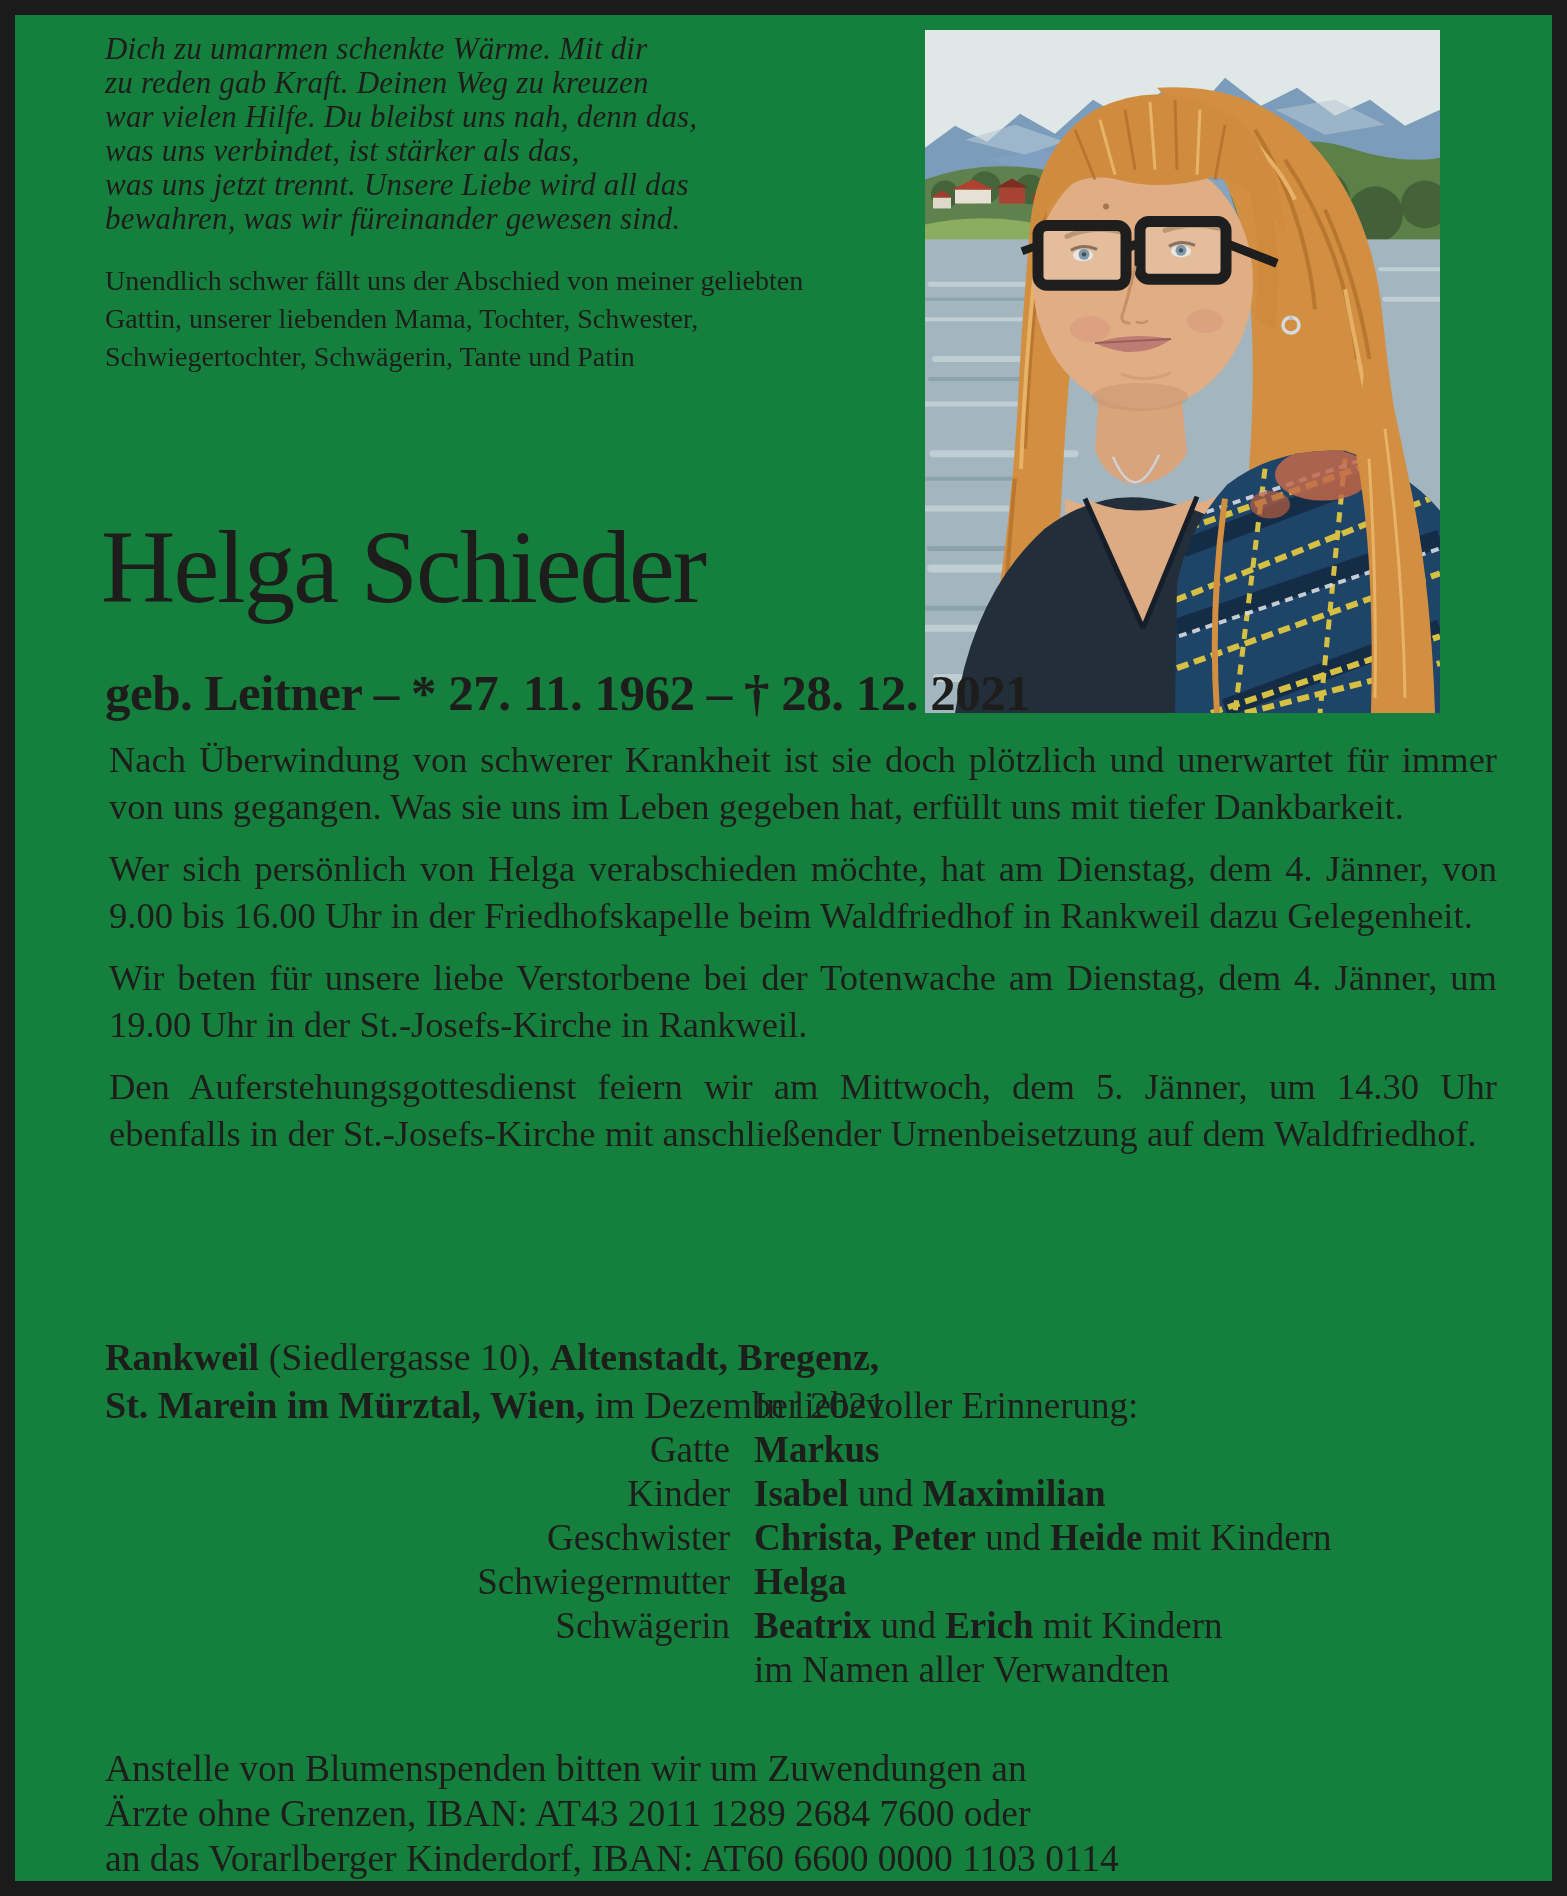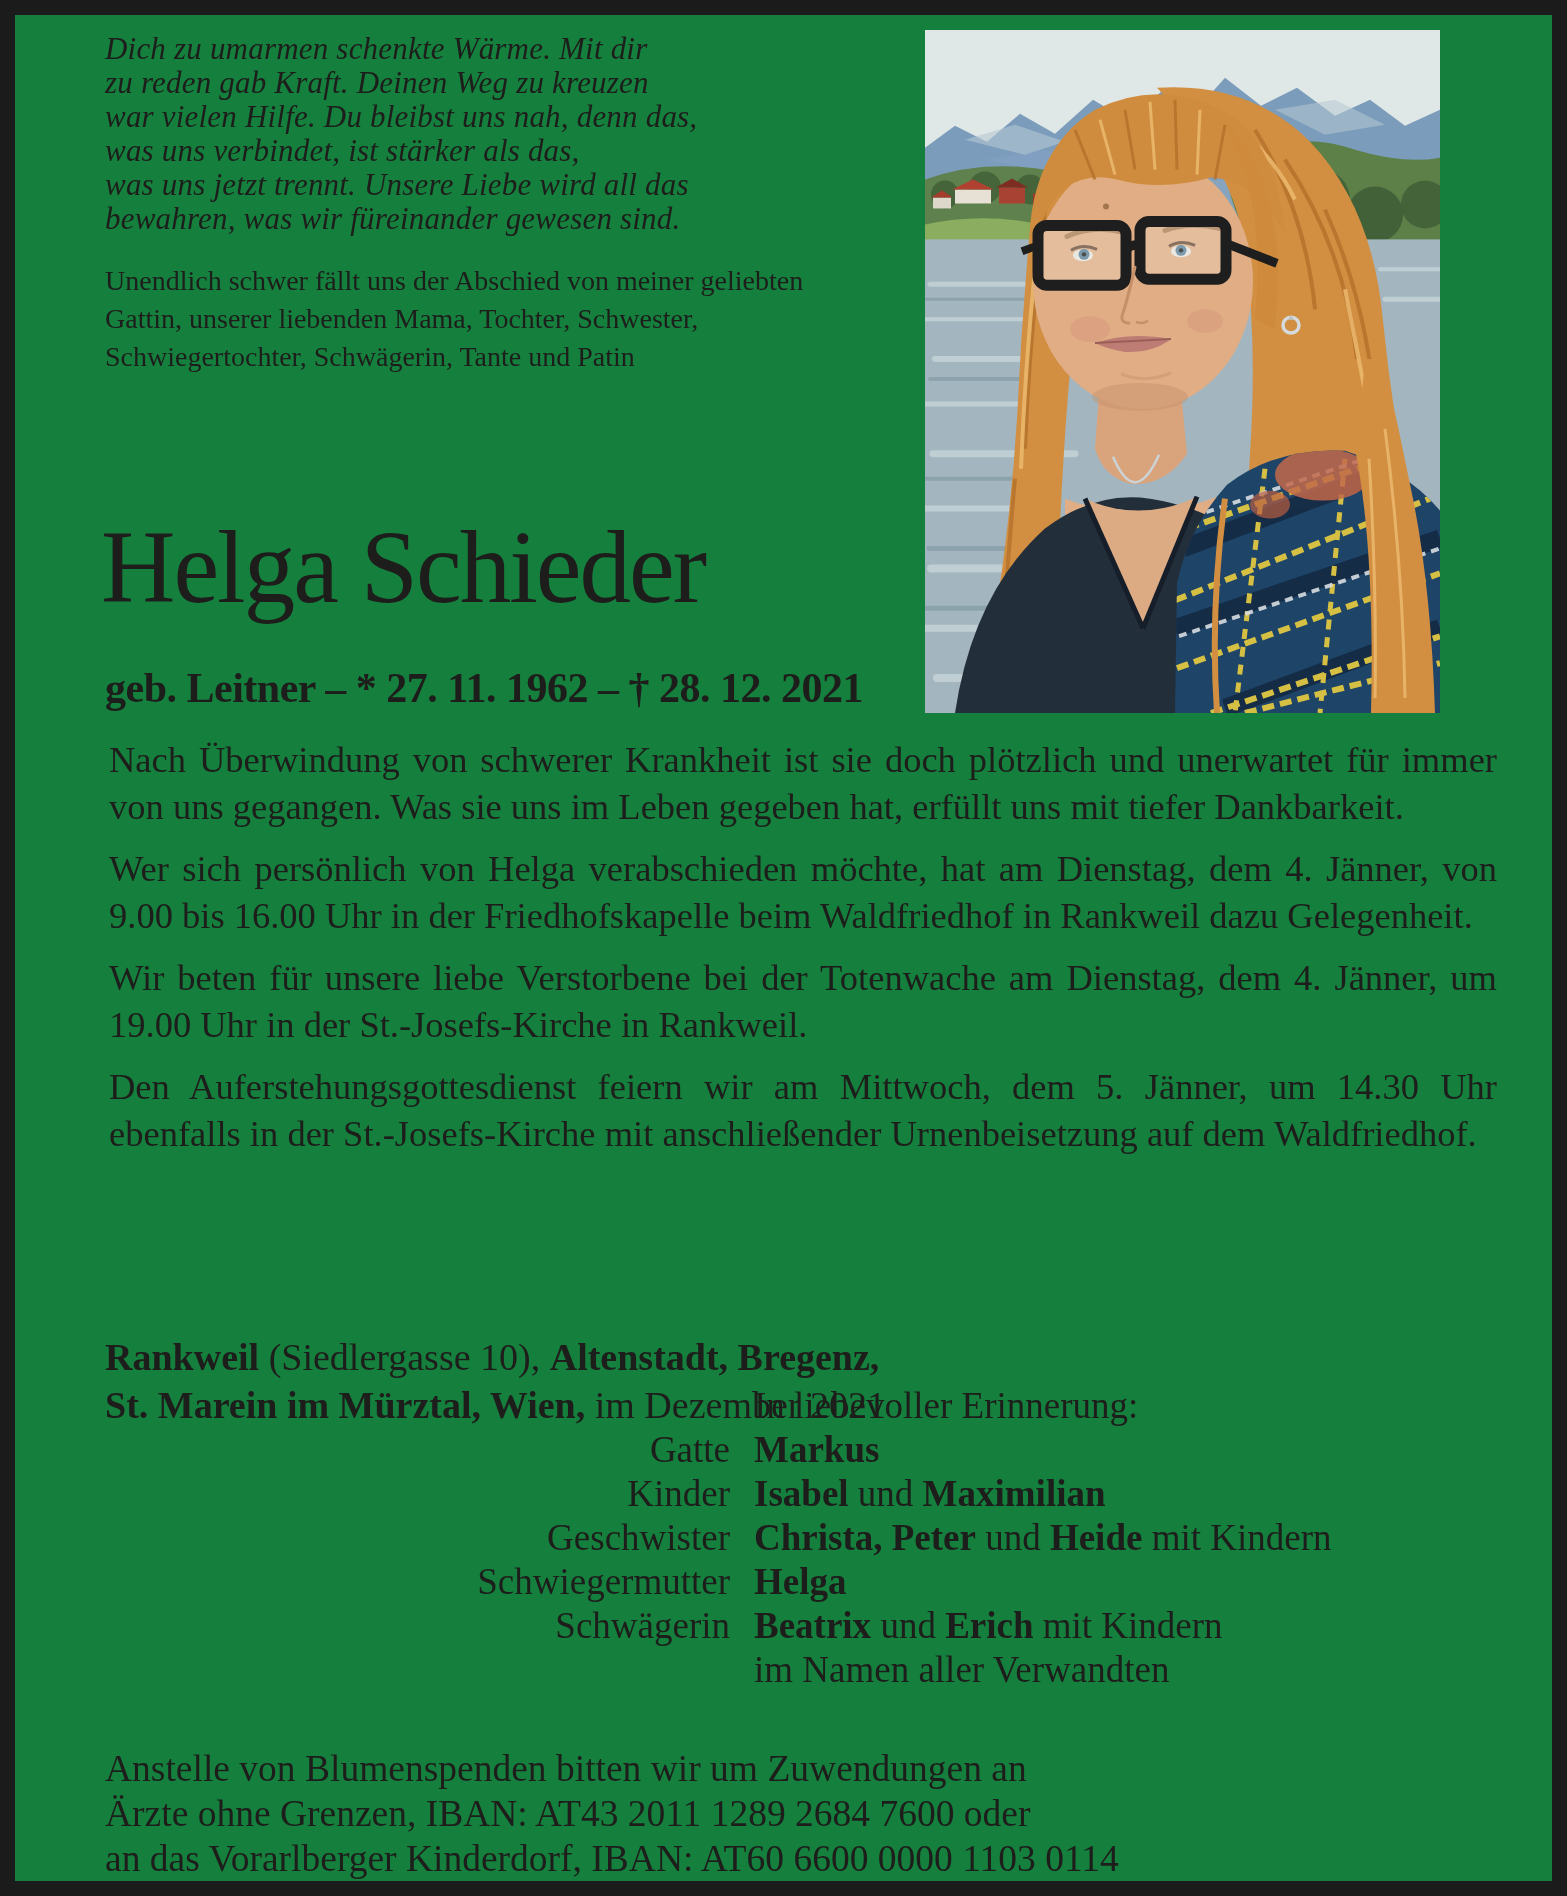--- a/index.html
+++ b/index.html
@@ -24,21 +24,21 @@
   .intro{
     position:absolute;left:105px;top:262px;width:712px;
     font-size:28px;line-height:38px;hyphens:auto;
   }
   .name{
     position:absolute;left:101px;top:516px;margin:0;
     font-size:103px;line-height:1;font-weight:normal;letter-spacing:-2px;
   }
   .gebline{
     position:absolute;left:105px;top:664px;
-    font-size:42px;font-weight:bold;letter-spacing:-.5px;
+    font-size:51px;font-weight:bold;letter-spacing:-.5px;
   }
   .paras{position:absolute;left:105px;top:736px;width:1392px;}
   .paras p{
     margin:0 0 15px 4px;font-size:36.5px;line-height:47px;
     text-align:justify;hyphens:auto;
   }
   .cities{position:absolute;left:105px;top:1333px;width:1392px;font-size:38px;line-height:48px;}
   .family{position:absolute;left:105px;top:1384px;width:1392px;font-size:37px;line-height:44px;}
   .frow{display:grid;grid-template-columns:625px 1fr;column-gap:24px;}
   .flabel{text-align:right;}

